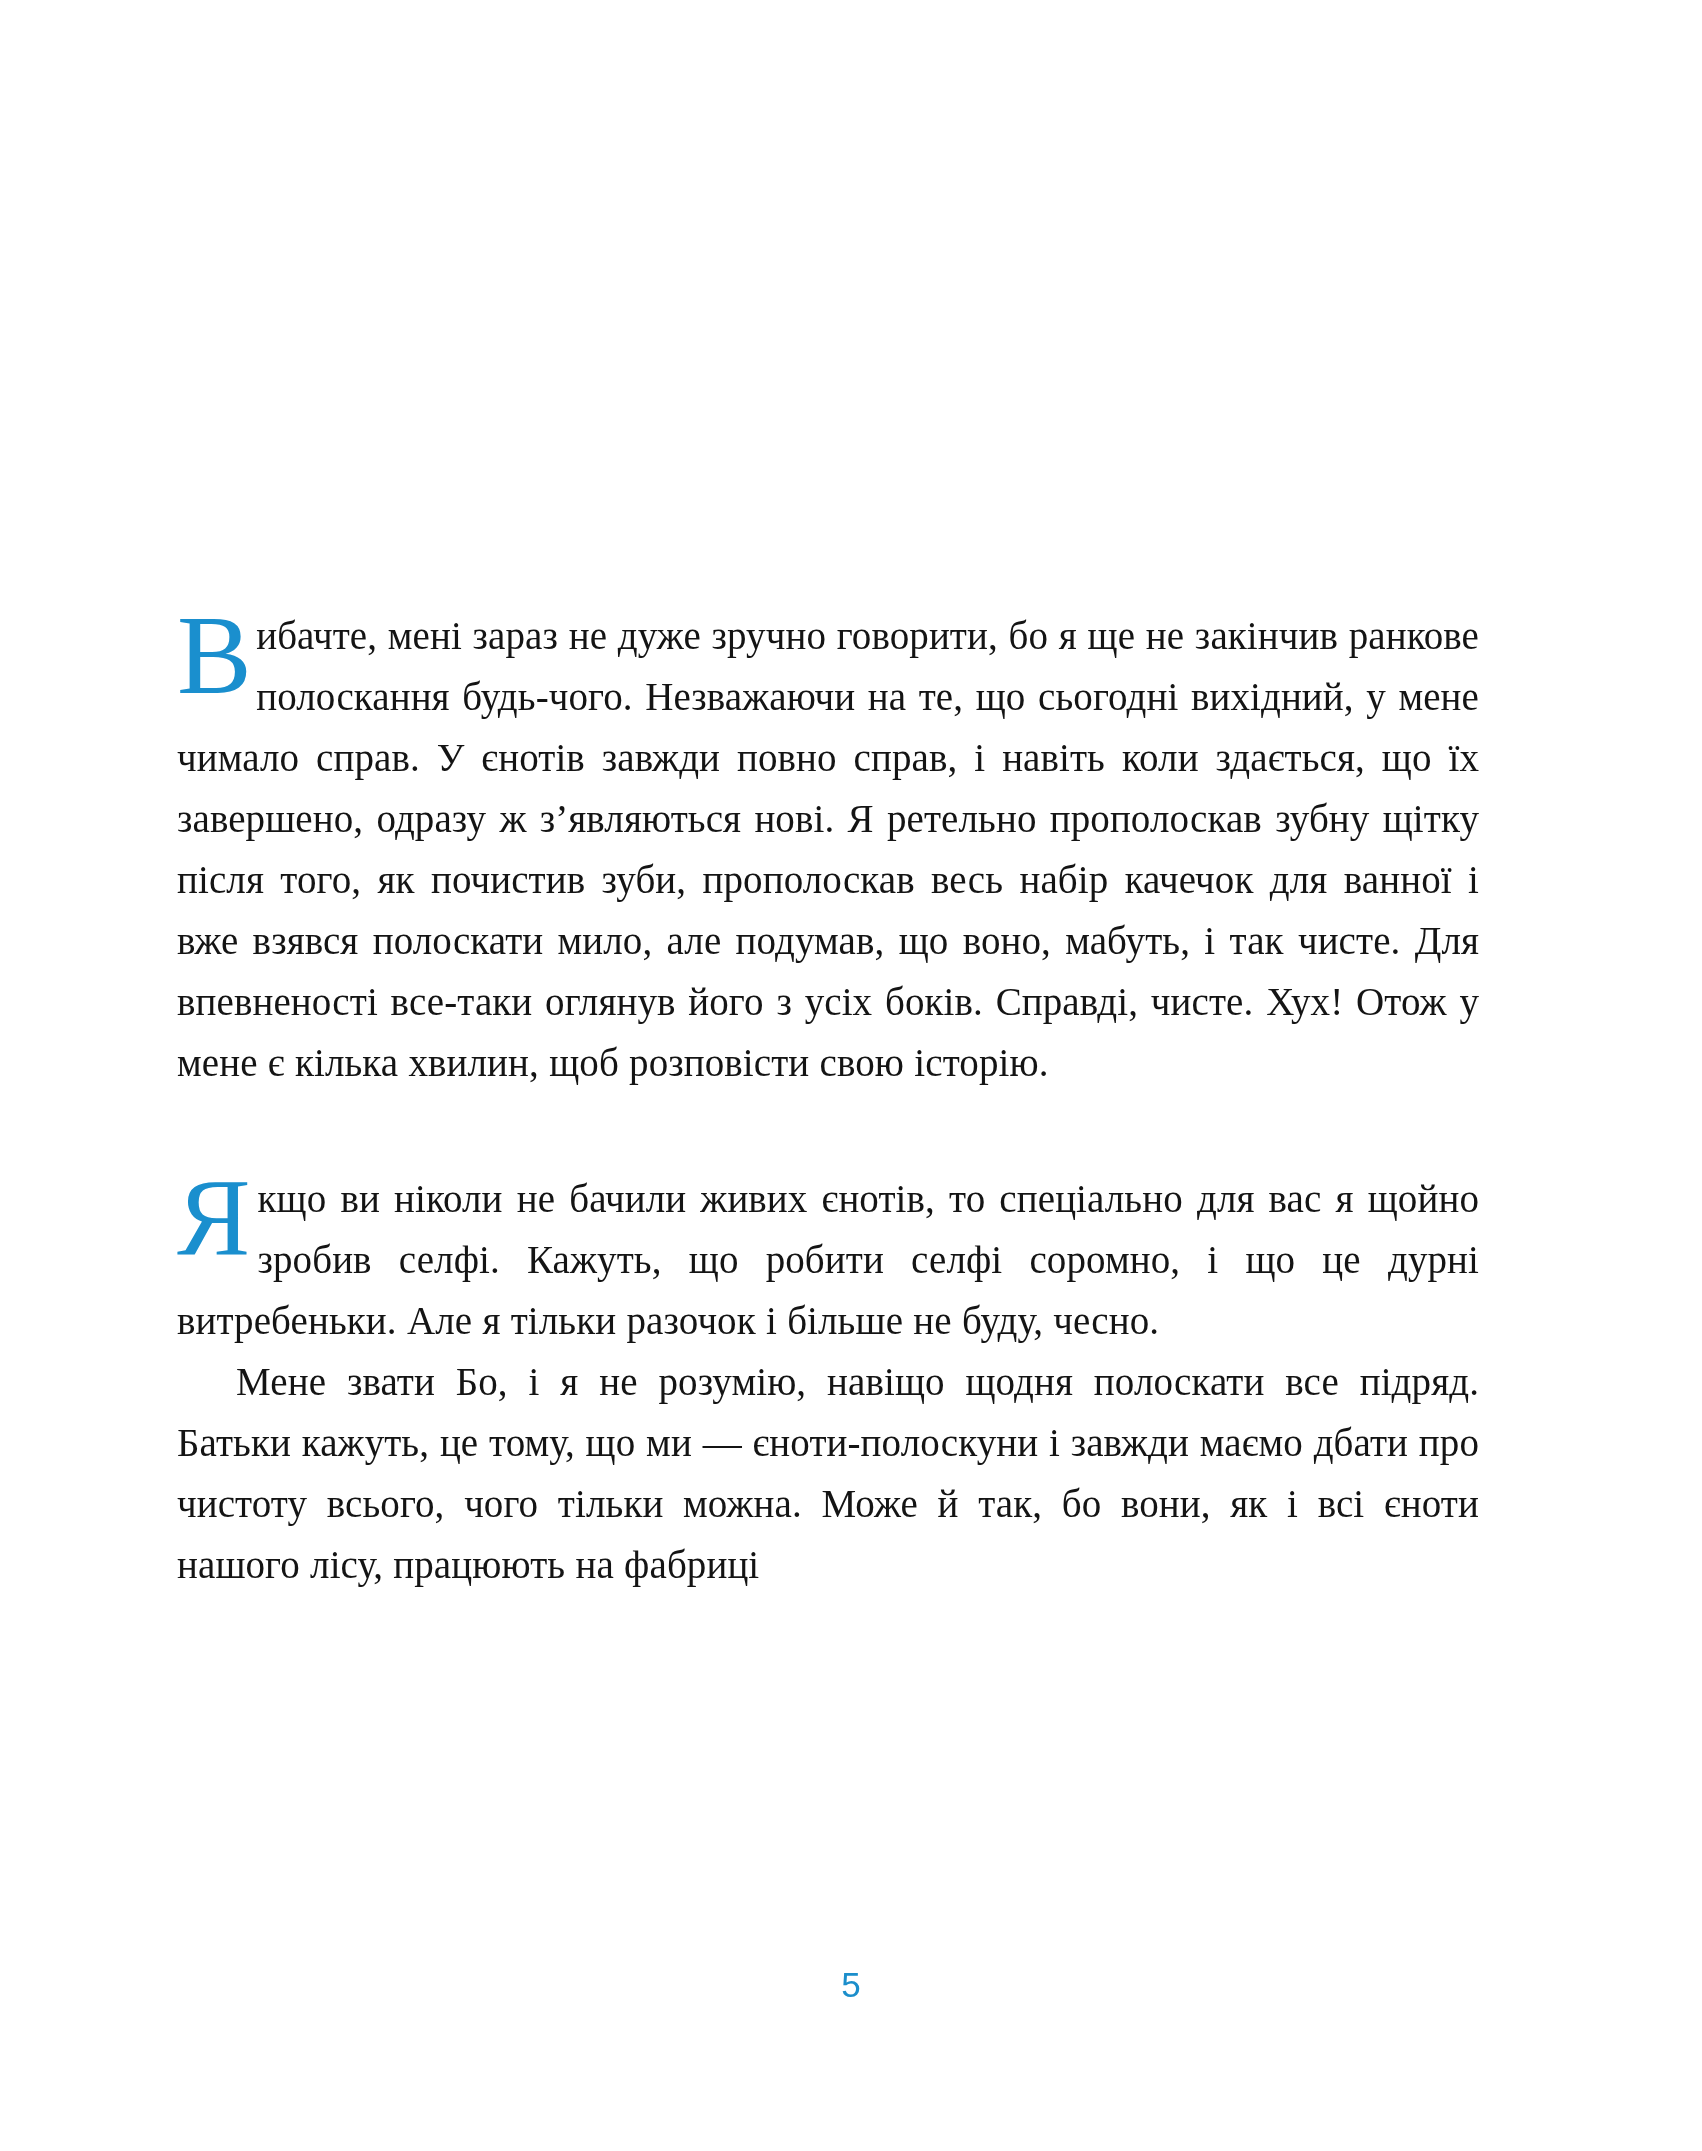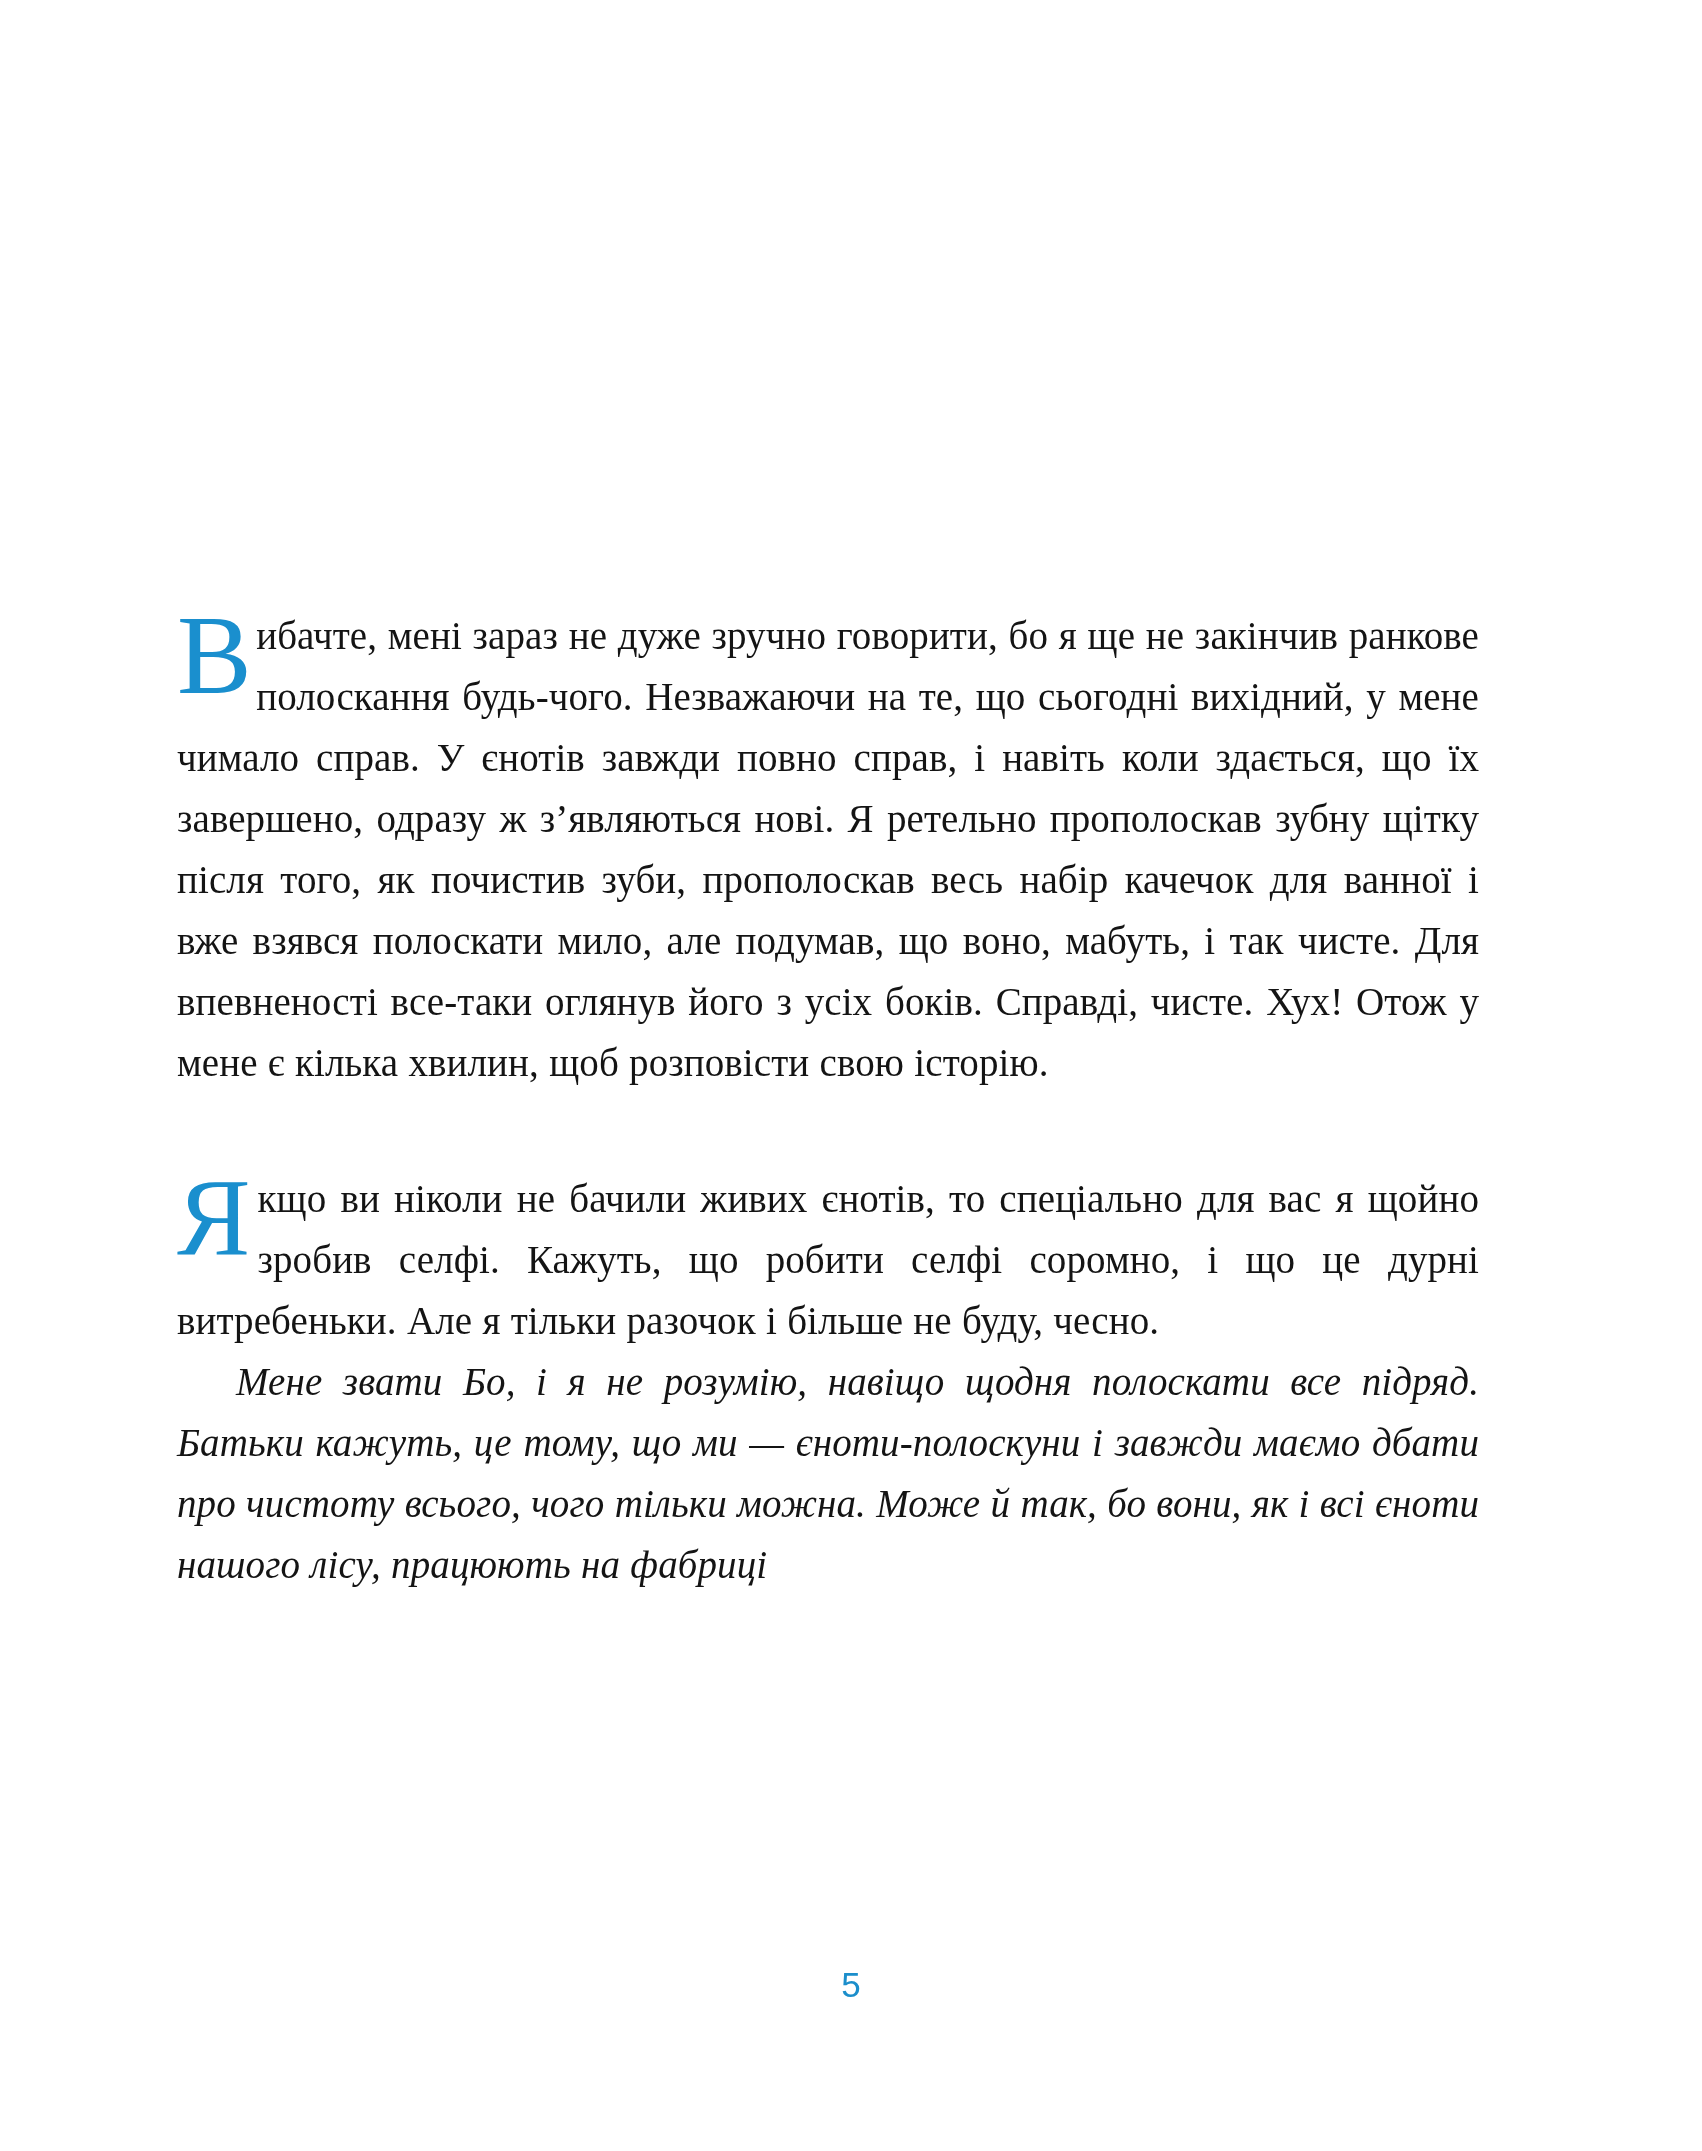--- a/index.html
+++ b/index.html
@@ -31,21 +31,20 @@
     color: #141414;
     letter-spacing: 0.1px;
     word-spacing: 0.4px;
     hyphens: manual;
   }
   .para.gap-before {
     margin-top: 75px;
   }
   .para.indent {
     text-indent: 59px;
-    font-style: italic;
   }
   .dropcap {
     float: left;
     color: #1a8fce;
     font-family: "Liberation Serif", "DejaVu Serif", serif;
     font-size: 112px;
     line-height: 92px;
     padding-right: 4.4px;
     padding-top: 3.5px;
     margin-bottom: -7px;

